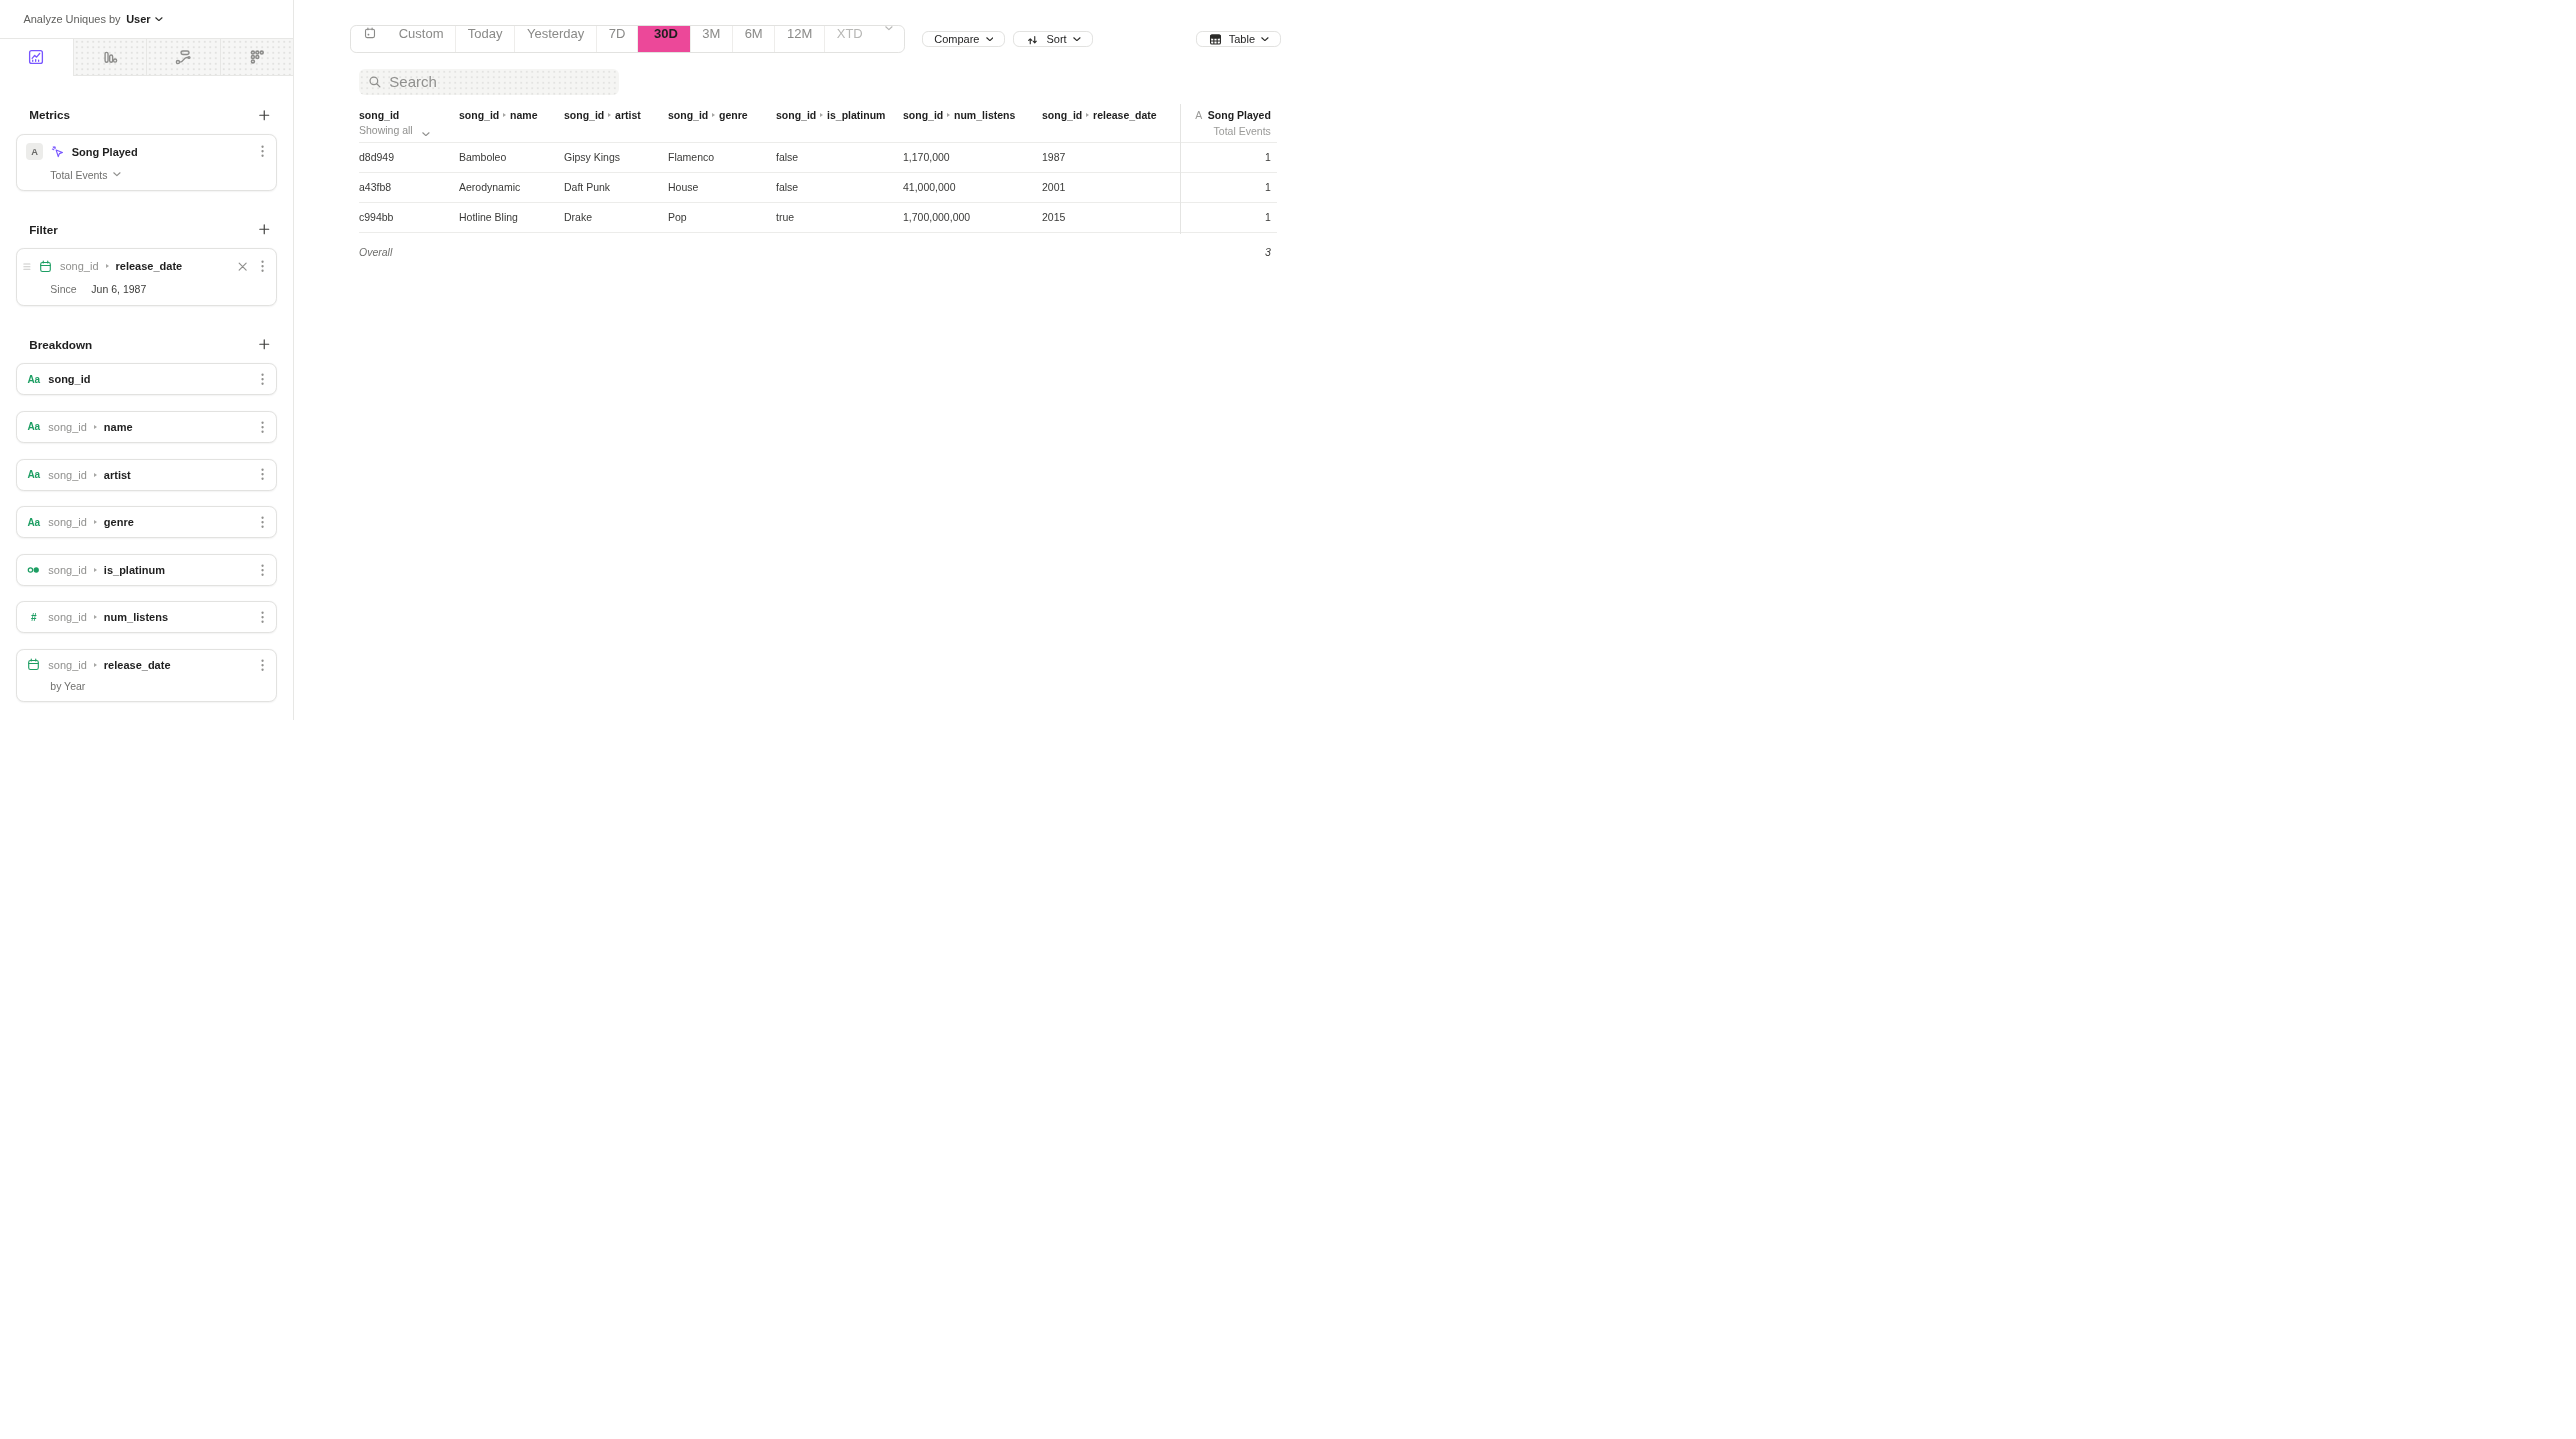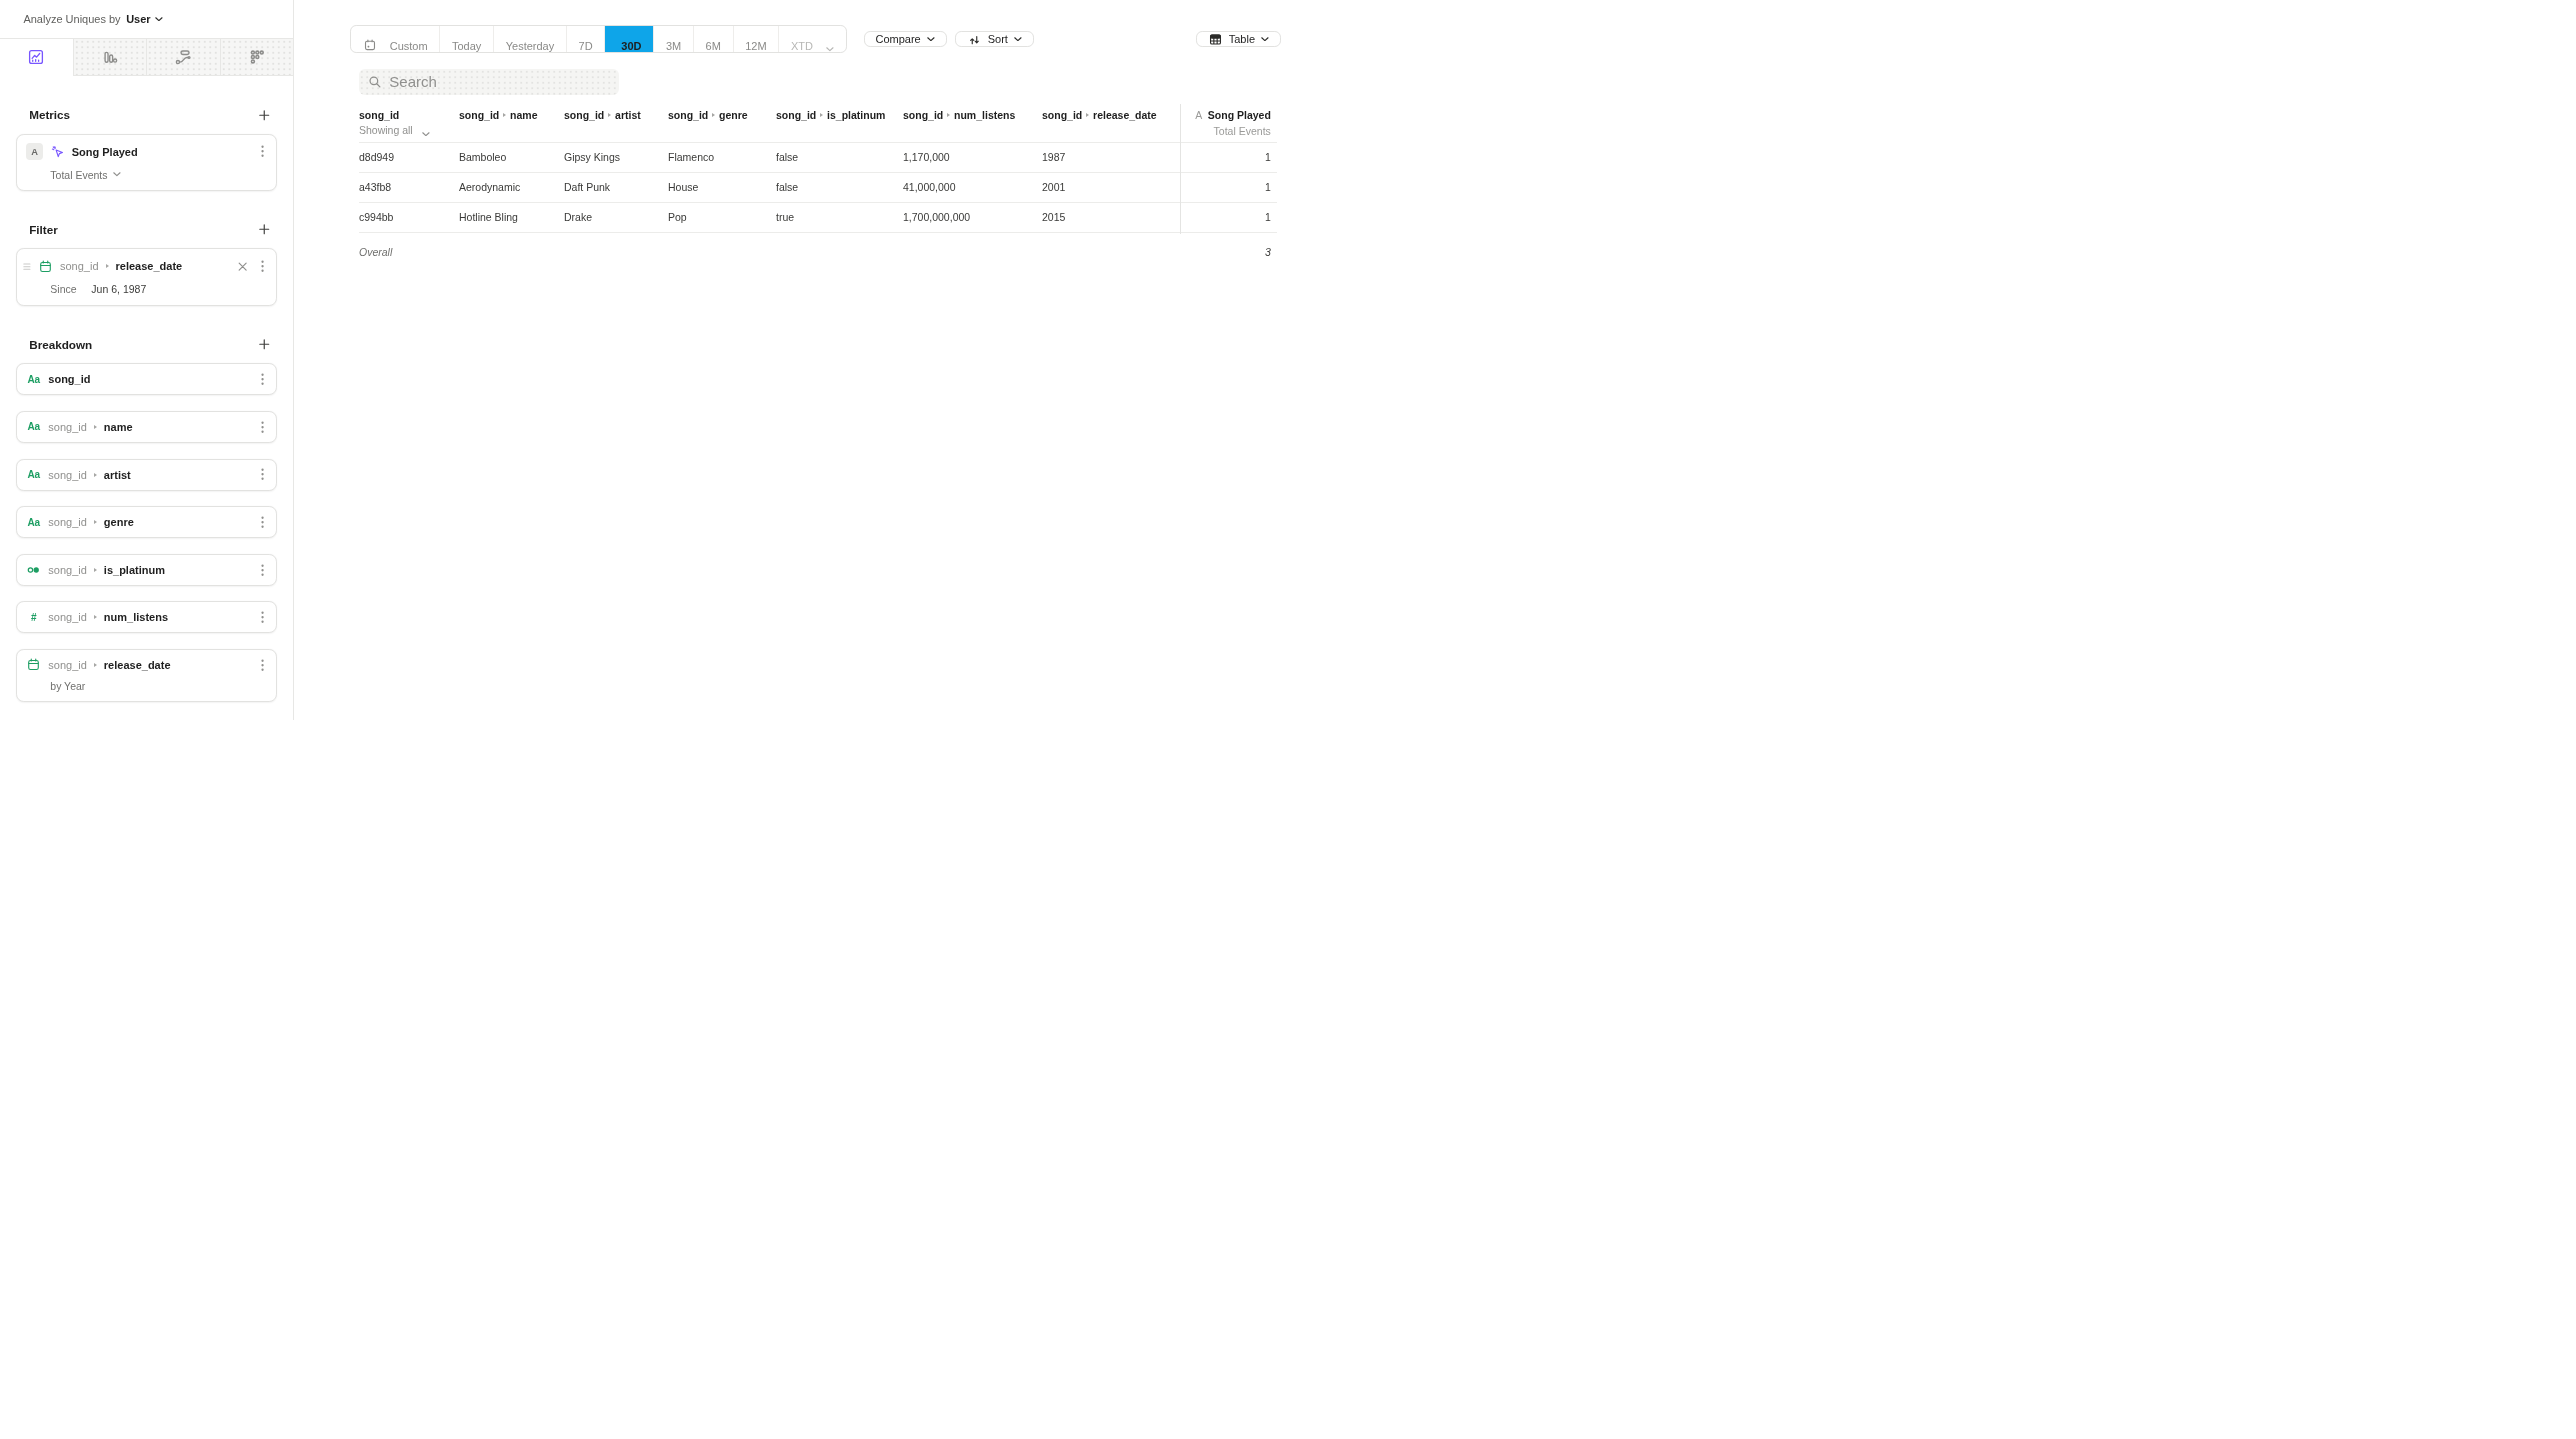--- a/index.html
+++ b/index.html
@@ -36,23 +36,23 @@
   .spacer { flex:1; }
   .kebab-btn, .x-btn { display:flex; align-items:center; justify-content:center; cursor:pointer; padding:1.6px 3.1px; }
   .glyph-icon { font-weight:700; color:#1d9e63; font-size:10px; letter-spacing:0; }
   .drag-handle { margin-left:-3.1px; cursor:grab; display:flex; }
   .sub-strong { color:#3c3c3a; }
 
   
   .main { flex:1; position:relative; }
   .toolbar { display:flex; align-items:center; margin:25px 7px 0 56px; height:28px; }
   .seg { display:flex; align-items:stretch; border:0.8px solid #e2e2e0; border-radius:6.2px; height:28px; overflow:hidden; background:#fff; }
-  .seg-item { display:flex; align-items:flex-end; gap:13px; padding:0 11.7px; font-size:11px; color:#8a8a88; cursor:pointer; white-space:nowrap; }
+  .seg-item { display:flex; align-items:flex-start; gap:22px; padding:0 11.7px; font-size:13px; color:#8a8a88; cursor:pointer; white-space:nowrap; }
   .seg-item + .seg-item { border-left:0.8px solid #eeedeb; }
-  .seg-item.active { background:#0ea5e9; color:#1f1f1f; font-weight:700;padding-left:16px; }
+  .seg-item.active { background:#ec4899; color:#1f1f1f; font-weight:700;padding-left:16px; }
   .seg-item.muted { color:#b7b7b5; }
   .btn { display:flex; align-items:center; gap:6.2px; height:16px; padding:0 11px; border:0.8px solid #e2e2e0;
     border-radius:6.2px; background:#fff; font-size:11px; color:#1f1f1f; cursor:pointer; white-space:nowrap; }
   .btn.compare { margin-left:17px; }
   .btn.sort { margin-left:7.8px; }
   .btn.view { margin-left:auto; }
   .chev { display:block; }
   .chev.dark { color:#2a2a28; } .chev.gray { color:#8f8f8d; } .chev.light { color:#b7b7b5; }
 
   .searchbox { margin:15.6px 0 0 65px; width:260px; height:26.5px; border-radius:6.2px; background:#f5f5f3;

